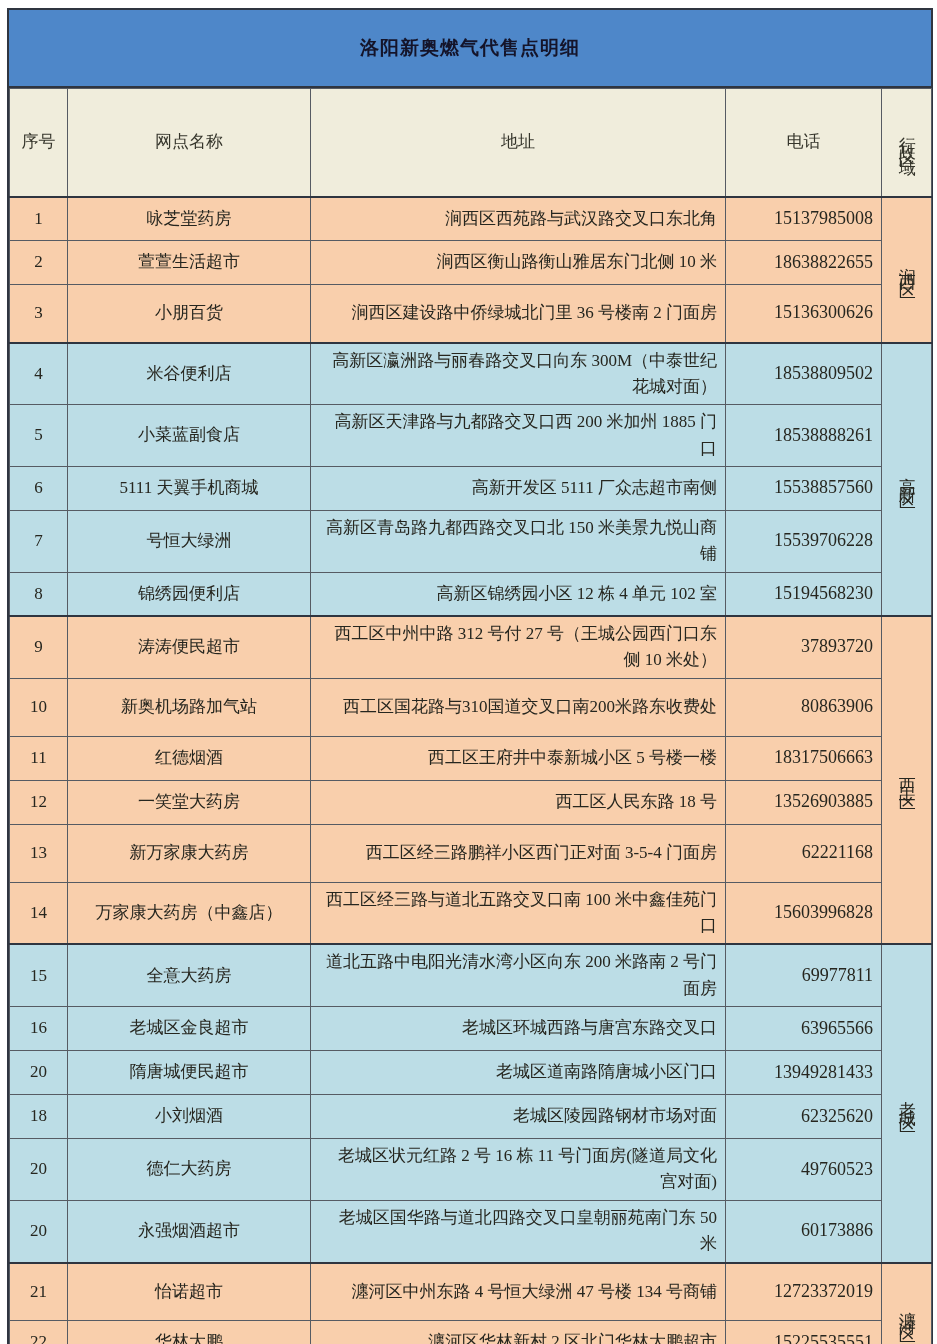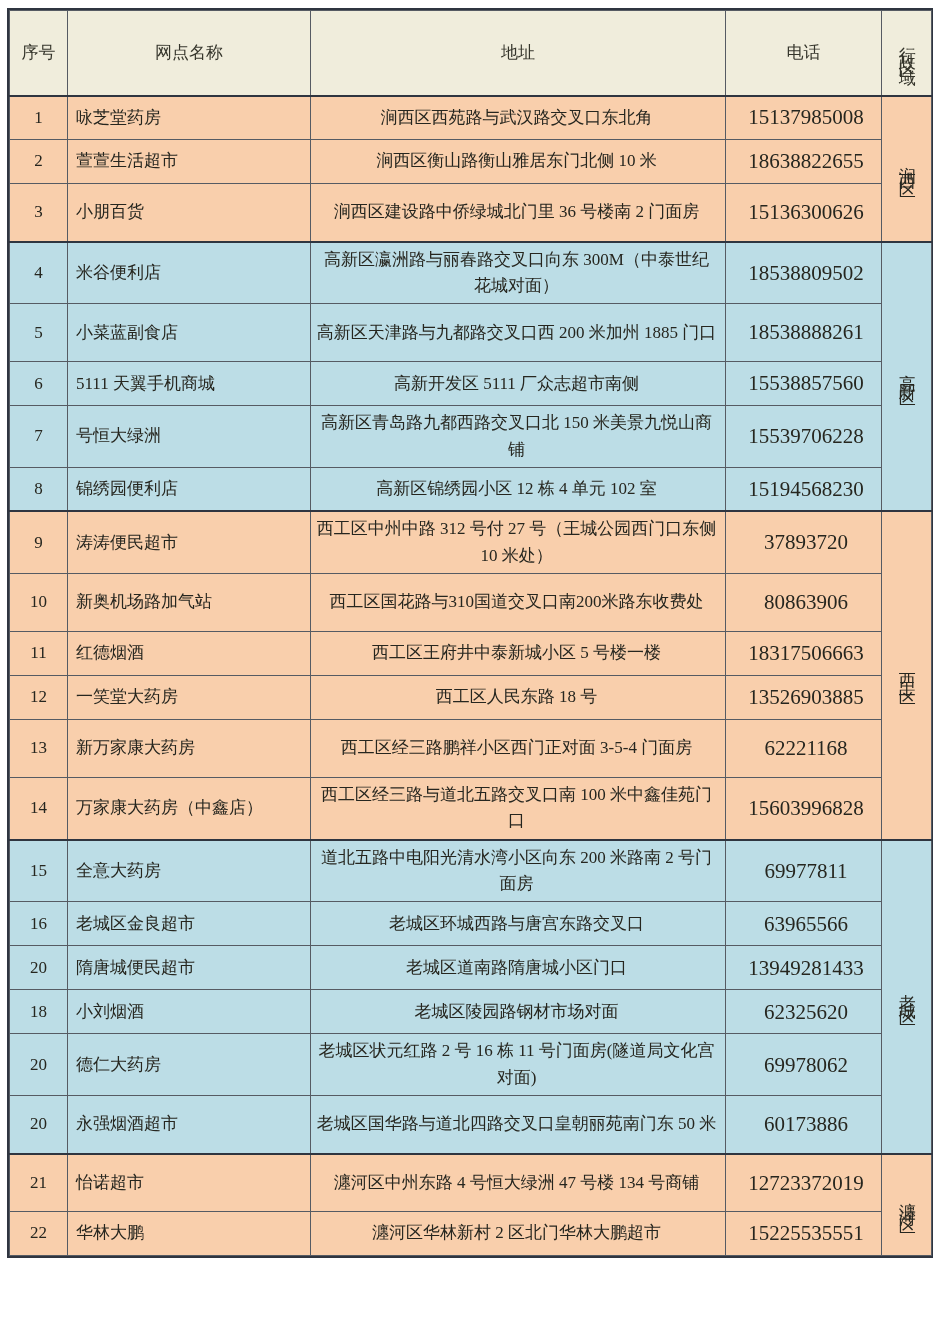--- a/index.html
+++ b/index.html
@@ -49,50 +49,53 @@
     border: 1px solid #565b63;
     font-size: 17px;
     font-weight: normal;
     padding: 4px 8px;
     vertical-align: middle;
     box-sizing: border-box;
     line-height: 1.55;
   }
   thead th {
     background: #f0eddc;
-    height: 85px;
+    height: 108px;
     text-align: center;
     color: #35352b;
   }
   .vertical-text {
     writing-mode: vertical-lr;
     text-orientation: upright;
     letter-spacing: 0.45em;
     margin: 0 auto;
     display: inline-block;
   }
   td.cell-index  { text-align: center; }
-  td.cell-name   { }
-  td.cell-addr   { text-align: center; padding-left: 5px; }
-  td.cell-phone  { text-align: center; padding-left: 13px; font-size: 21px; }
+  td.cell-name   { text-align: center; }
+  td.cell-addr   { text-align: right; padding-left: 13px; }
+  td.cell-phone  { text-align: right; padding-left: 13px; font-size: 18px; }
   td.cell-region { text-align: center; padding: 4px 2px; }
   tr.row-s td { height: 44px; }
   tr.row-d td { height: 58px; }
   tr.group-start td { border-top: 2px solid #2f3540; }
   .band-orange td { background: #f9cfac; }
   .band-blue td   { background: #bcdde6; }
   td.cell-region.band-orange-cell { background: #f9cfac; }
   td.cell-region.band-blue-cell   { background: #bcdde6; }
 </style>
 </head>
 <body>
 
 <div class="page">
   <div class="table-wrap">
 
+    <div class="title-bar">
+      <span class="title">洛阳新奥燃气代售点明细</span>
+    </div>
 
     <table>
       <colgroup>
         <col class="c-index">
           <col class="c-name">
           <col class="c-addr">
           <col class="c-phone">
           <col class="c-region">
       </colgroup>
       <thead>
@@ -228,21 +231,21 @@
         <tr class="row-s band-blue">
           <td class="cell-index">18</td>
           <td class="cell-name">小刘烟酒</td>
           <td class="cell-addr">老城区陵园路钢材市场对面</td>
           <td class="cell-phone">62325620</td>
         </tr>
         <tr class="row-d band-blue">
           <td class="cell-index">20</td>
           <td class="cell-name">德仁大药房</td>
           <td class="cell-addr">老城区状元红路 2 号 16 栋 11 号门面房(隧道局文化宫对面)</td>
-          <td class="cell-phone">69978062</td>
+          <td class="cell-phone">49760523</td>
         </tr>
         <tr class="row-d band-blue">
           <td class="cell-index">20</td>
           <td class="cell-name">永强烟酒超市</td>
           <td class="cell-addr">老城区国华路与道北四路交叉口皇朝丽苑南门东 50 米</td>
           <td class="cell-phone">60173886</td>
         </tr>
 
         <tr class="row-d band-orange group-start">
           <td class="cell-index">21</td>

